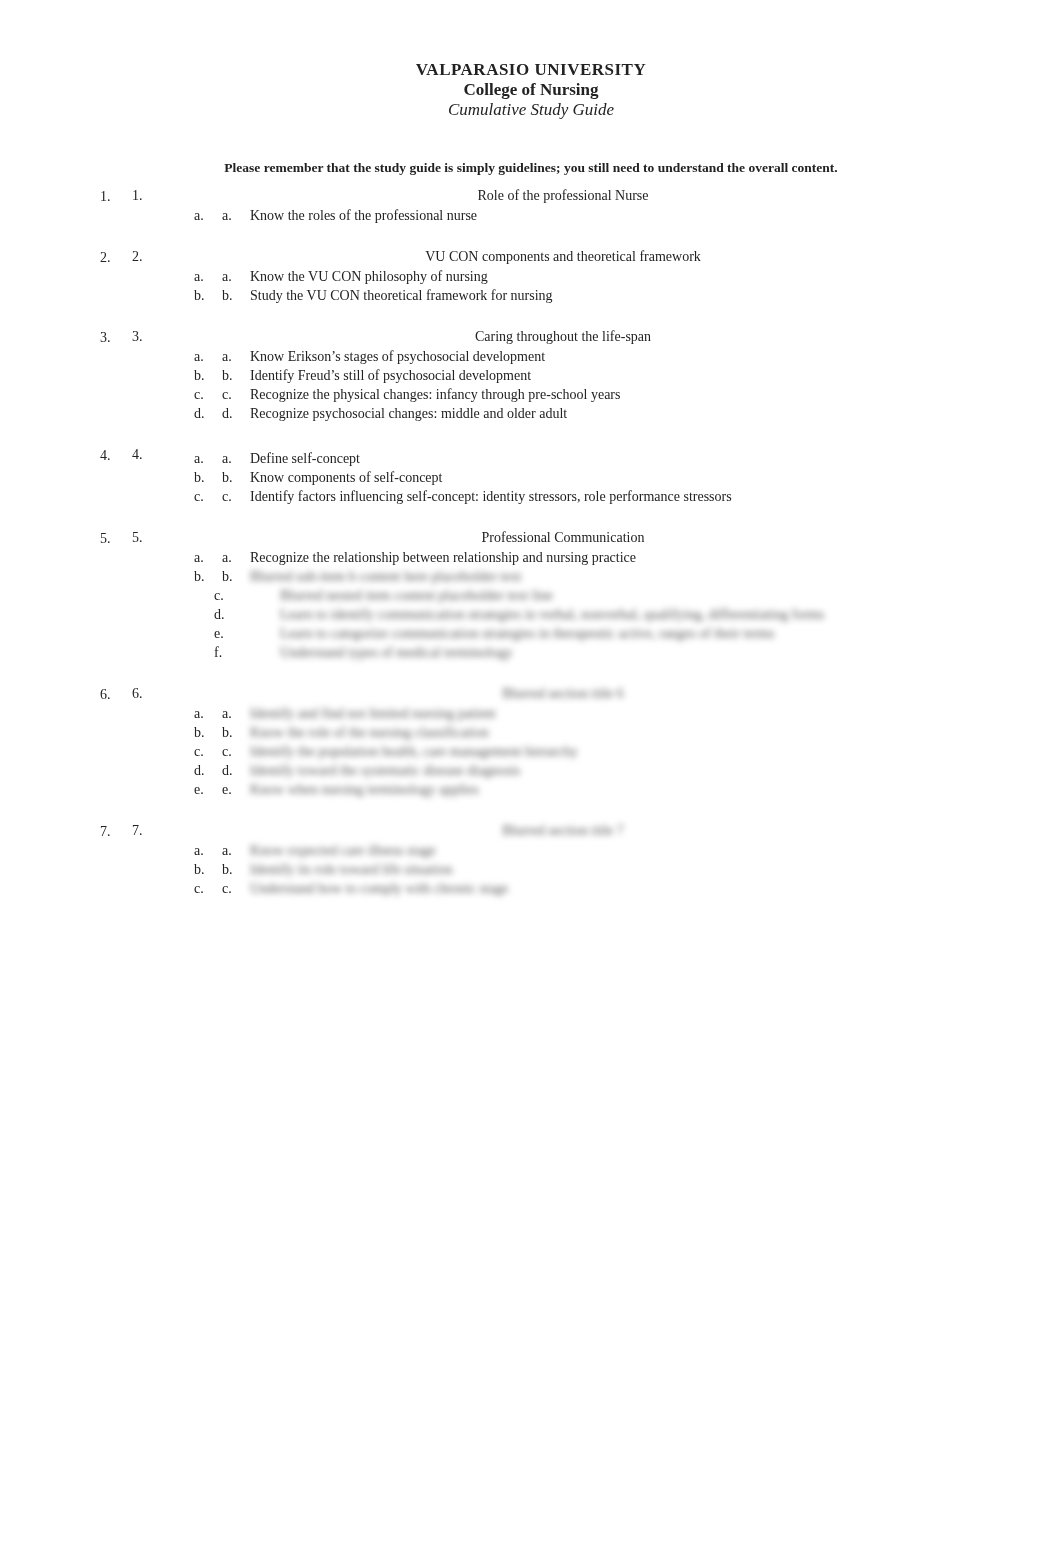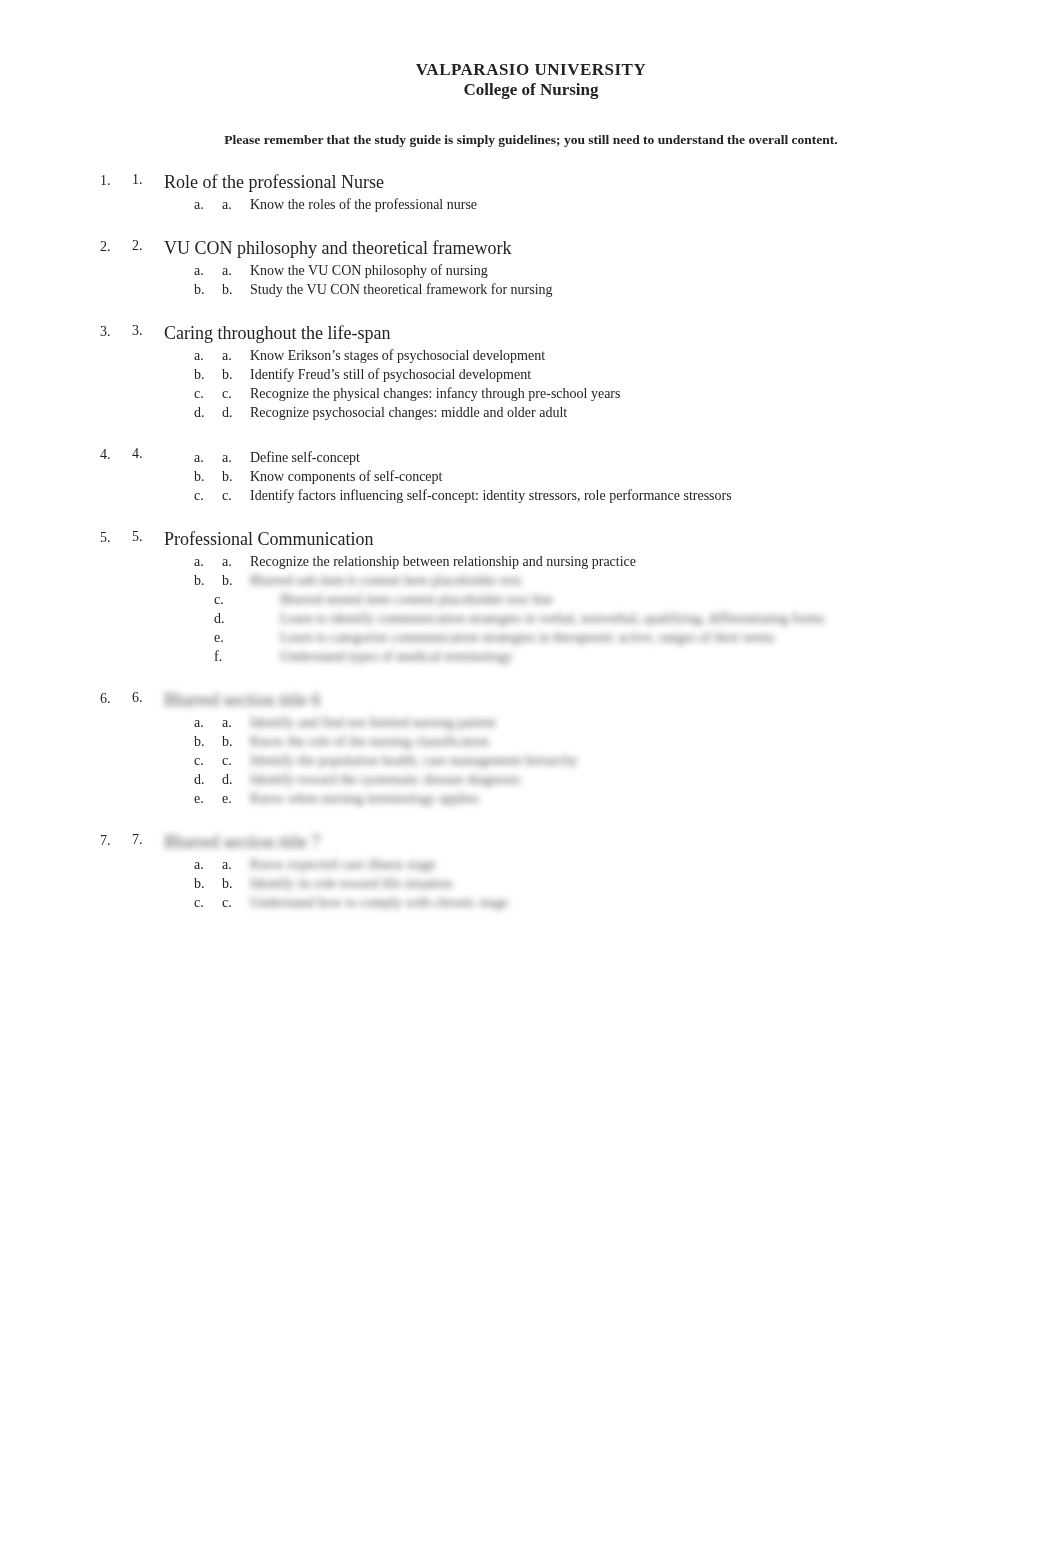--- a/index.html
+++ b/index.html
@@ -13,21 +13,21 @@
       font-family: 'Times New Roman', Times, serif;
       font-size: 14px;
       color: #222222;
       width: 1062px;
       min-height: 1556px;
       padding: 60px 100px 80px 100px;
     }
 
     .header {
       text-align: center;
-      margin-bottom: 32px;
+      margin-bottom: 40px;
     }
 
     .header-university {
       font-size: 17px;
       font-weight: bold;
       letter-spacing: 0.5px;
     }
 
     .header-college {
       font-size: 17px;
@@ -42,21 +42,21 @@
     .header-guide {
       font-size: 17px;
       font-style: italic;
       font-weight: normal;
     }
 
     .notice {
       text-align: center;
       font-weight: bold;
       font-size: 13.5px;
-      margin-bottom: 24px;
+      margin-bottom: 12px;
       padding: 0 10px;
     }
 
     .main-list {
       list-style: none;
       counter-reset: main-counter;
       padding-left: 0;
     }
 
     .main-list > li {
@@ -71,22 +71,23 @@
       min-width: 24px;
       font-size: 14px;
       padding-top: 1px;
     }
 
     .main-item-content {
       flex: 1;
     }
 
     .main-item-title {
-      font-size: 18px;
+      font-size: 14px;
       margin-bottom: 4px;
+      text-align: center;
     }
 
     .sub-list {
       list-style: none;
       counter-reset: sub-counter;
       padding-left: 30px;
       margin-top: 4px;
     }
 
     .sub-list > li {
@@ -111,41 +112,42 @@
       color: #555555;
       user-select: none;
     }
   </style>
 </head>
 <body>
 
 <div class="header">
   <div class="header-university">VALPARASIO UNIVERSITY</div>
   <div class="header-college">College of Nursing</div>
+  <div class="header-guide">Cumulative Study Guide</div>
 </div>
 
 <div class="notice">Please remember that the study guide is simply guidelines; you still need to understand the overall content.</div>
 
 <ol class="main-list" id="main-list-container">
 <li>
       <span style="min-width: 24px; display: inline-block;">1.</span>
       <div class="main-item-content">
         <div class="main-item-title">Role of the professional Nurse</div>
         <ul class="sub-list">
           <li style="list-style: none; display: flex; gap: 8px; margin-bottom: 3px;">
             <span style="min-width: 20px; font-size: 14px;">a.</span>
             <span class="sub-item-text">Know the roles of the professional nurse</span>
           </li>
         </ul>
       </div>
     </li>
     <li>
       <span style="min-width: 24px; display: inline-block;">2.</span>
       <div class="main-item-content">
-        <div class="main-item-title">VU CON philosophy and theoretical framework</div>
+        <div class="main-item-title">VU CON components and theoretical framework</div>
         <ul class="sub-list">
           <li style="list-style: none; display: flex; gap: 8px; margin-bottom: 3px;">
             <span style="min-width: 20px; font-size: 14px;">a.</span>
             <span class="sub-item-text">Know the VU CON philosophy of nursing</span>
           </li>
           <li style="list-style: none; display: flex; gap: 8px; margin-bottom: 3px;">
             <span style="min-width: 20px; font-size: 14px;">b.</span>
             <span class="sub-item-text">Study the VU CON theoretical framework for nursing</span>
           </li>
         </ul>

